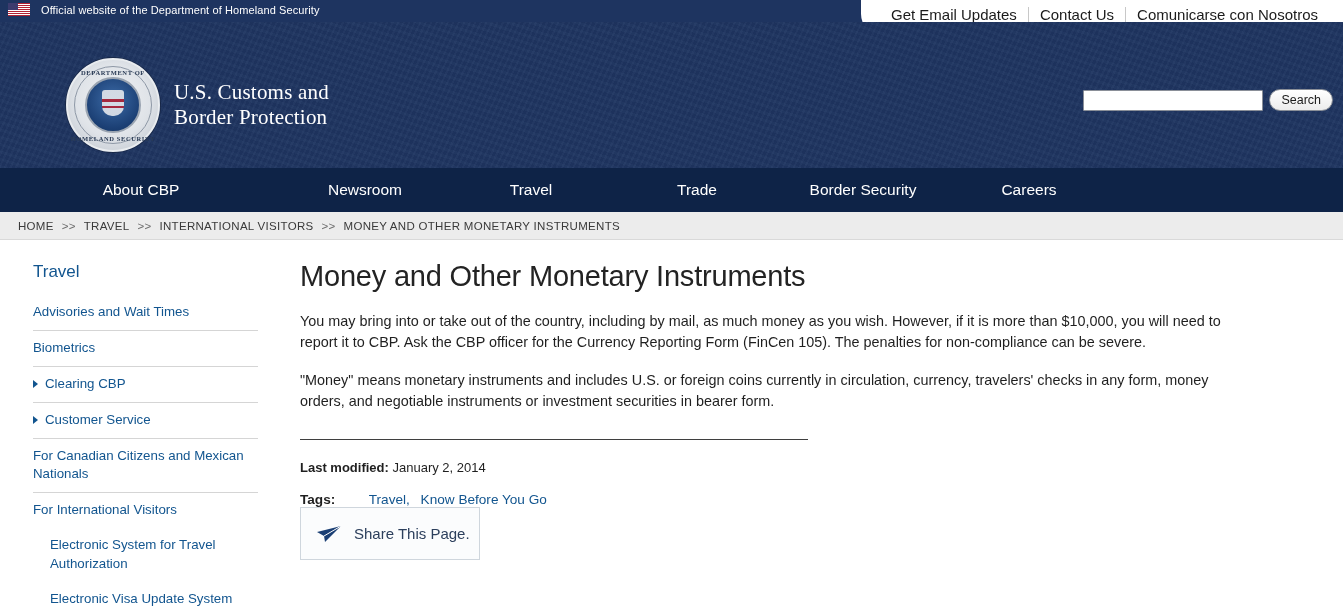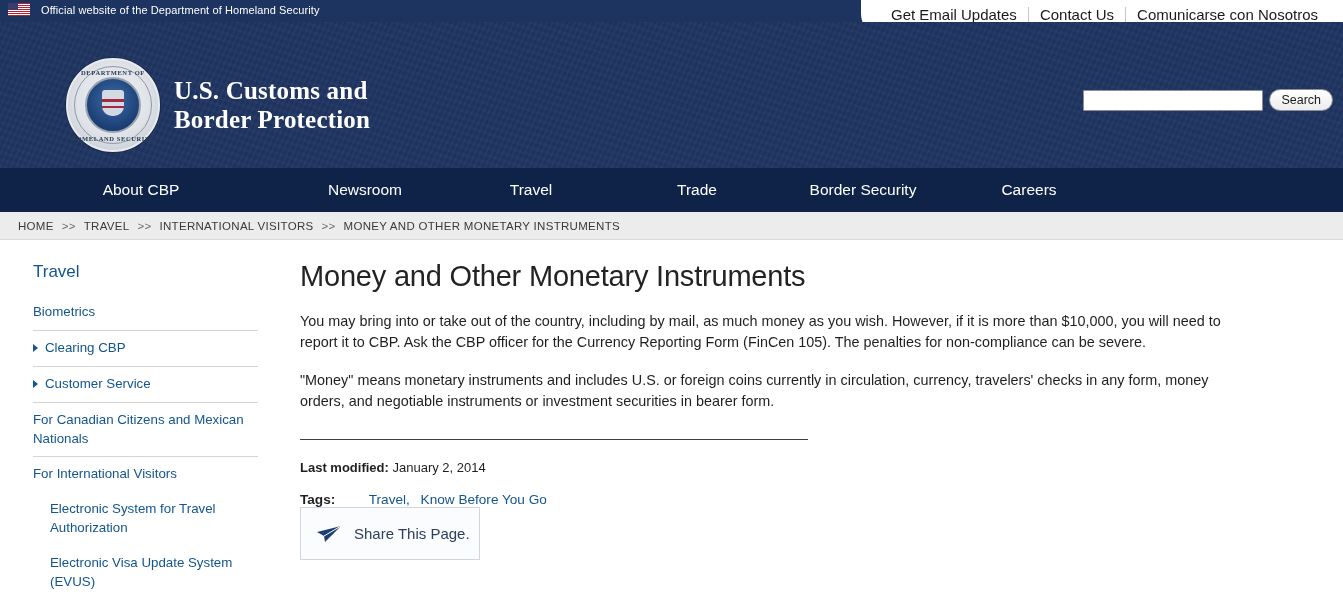--- a/index.html
+++ b/index.html
@@ -143,24 +143,23 @@
     letter-spacing: .6px;
     color: #2a3b55;
     font-weight: bold;
   }
   .seal .top-arc { top: 9px; }
   .seal .bot-arc { bottom: 8px; }
   .brand-title {
     margin-left: 14px;
     color: #ffffff;
     font-family: "Liberation Serif", serif;
-    font-size: 25px;
+    font-size: 21px;
     line-height: 1.18;
     letter-spacing: .2px;
-    font-weight: bold;
   }
 
   .searchbox {
     position: absolute;
     right: 10px; top: 67px;
     display: flex;
     align-items: center;
   }
   .searchbox input {
     width: 180px;
@@ -372,20 +371,23 @@
   <span class="sepc">&gt;&gt;</span>
   <span class="current">MONEY AND OTHER MONETARY INSTRUMENTS</span>
 </div>
 
 <div class="layout">
 
   <div class="sidebar">
     <h2>Travel</h2>
     <ul>
       <li>
+        <a>Advisories and Wait Times</a>
+      </li>
+      <li>
         <a>Biometrics</a>
       </li>
       <li class="arrow">
         <a>Clearing CBP</a>
       </li>
       <li class="arrow">
         <a>Customer Service</a>
       </li>
       <li>
         <a>For Canadian Citizens and Mexican Nationals</a>

